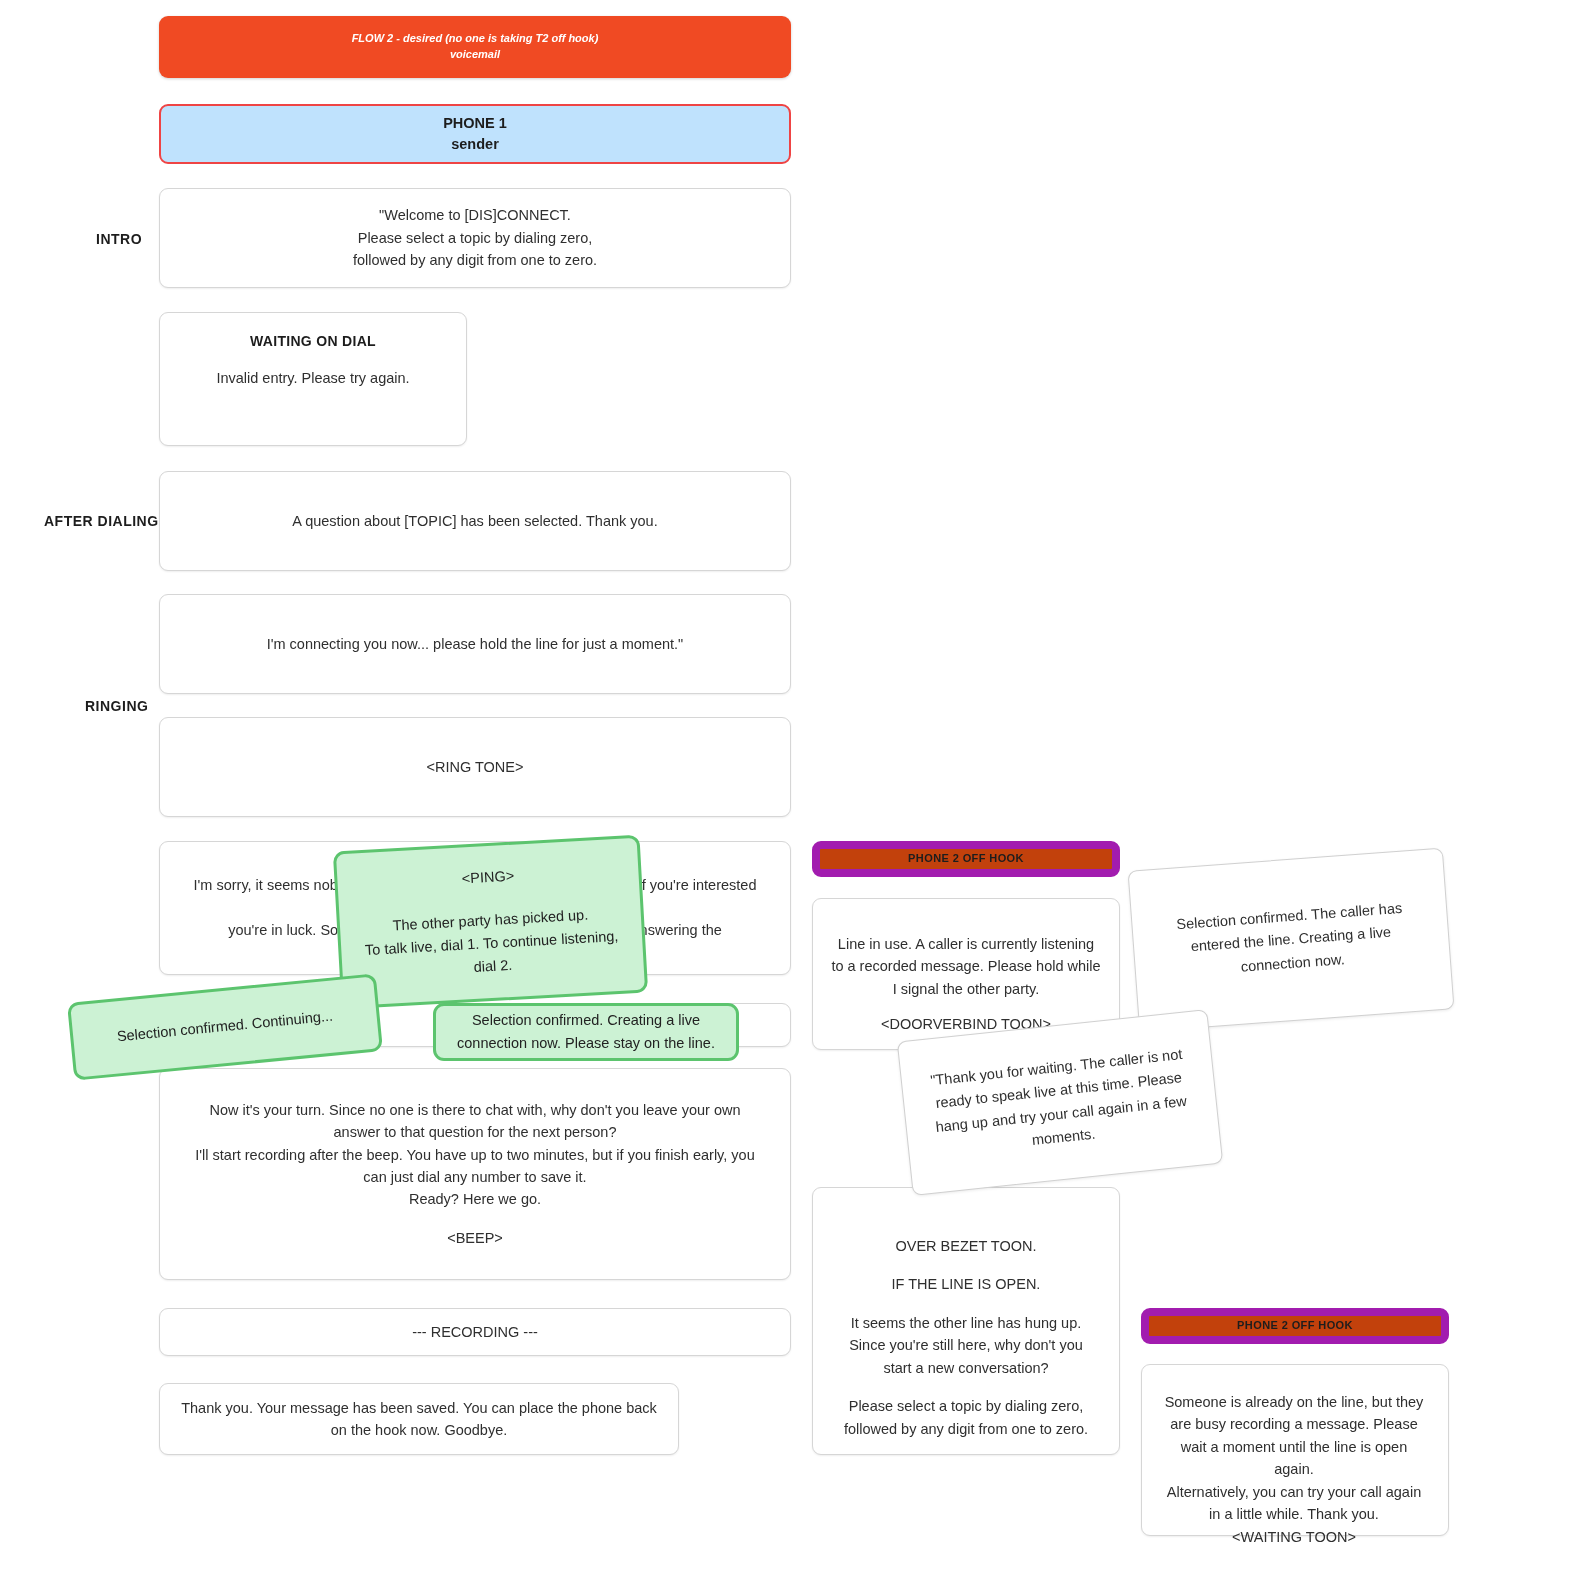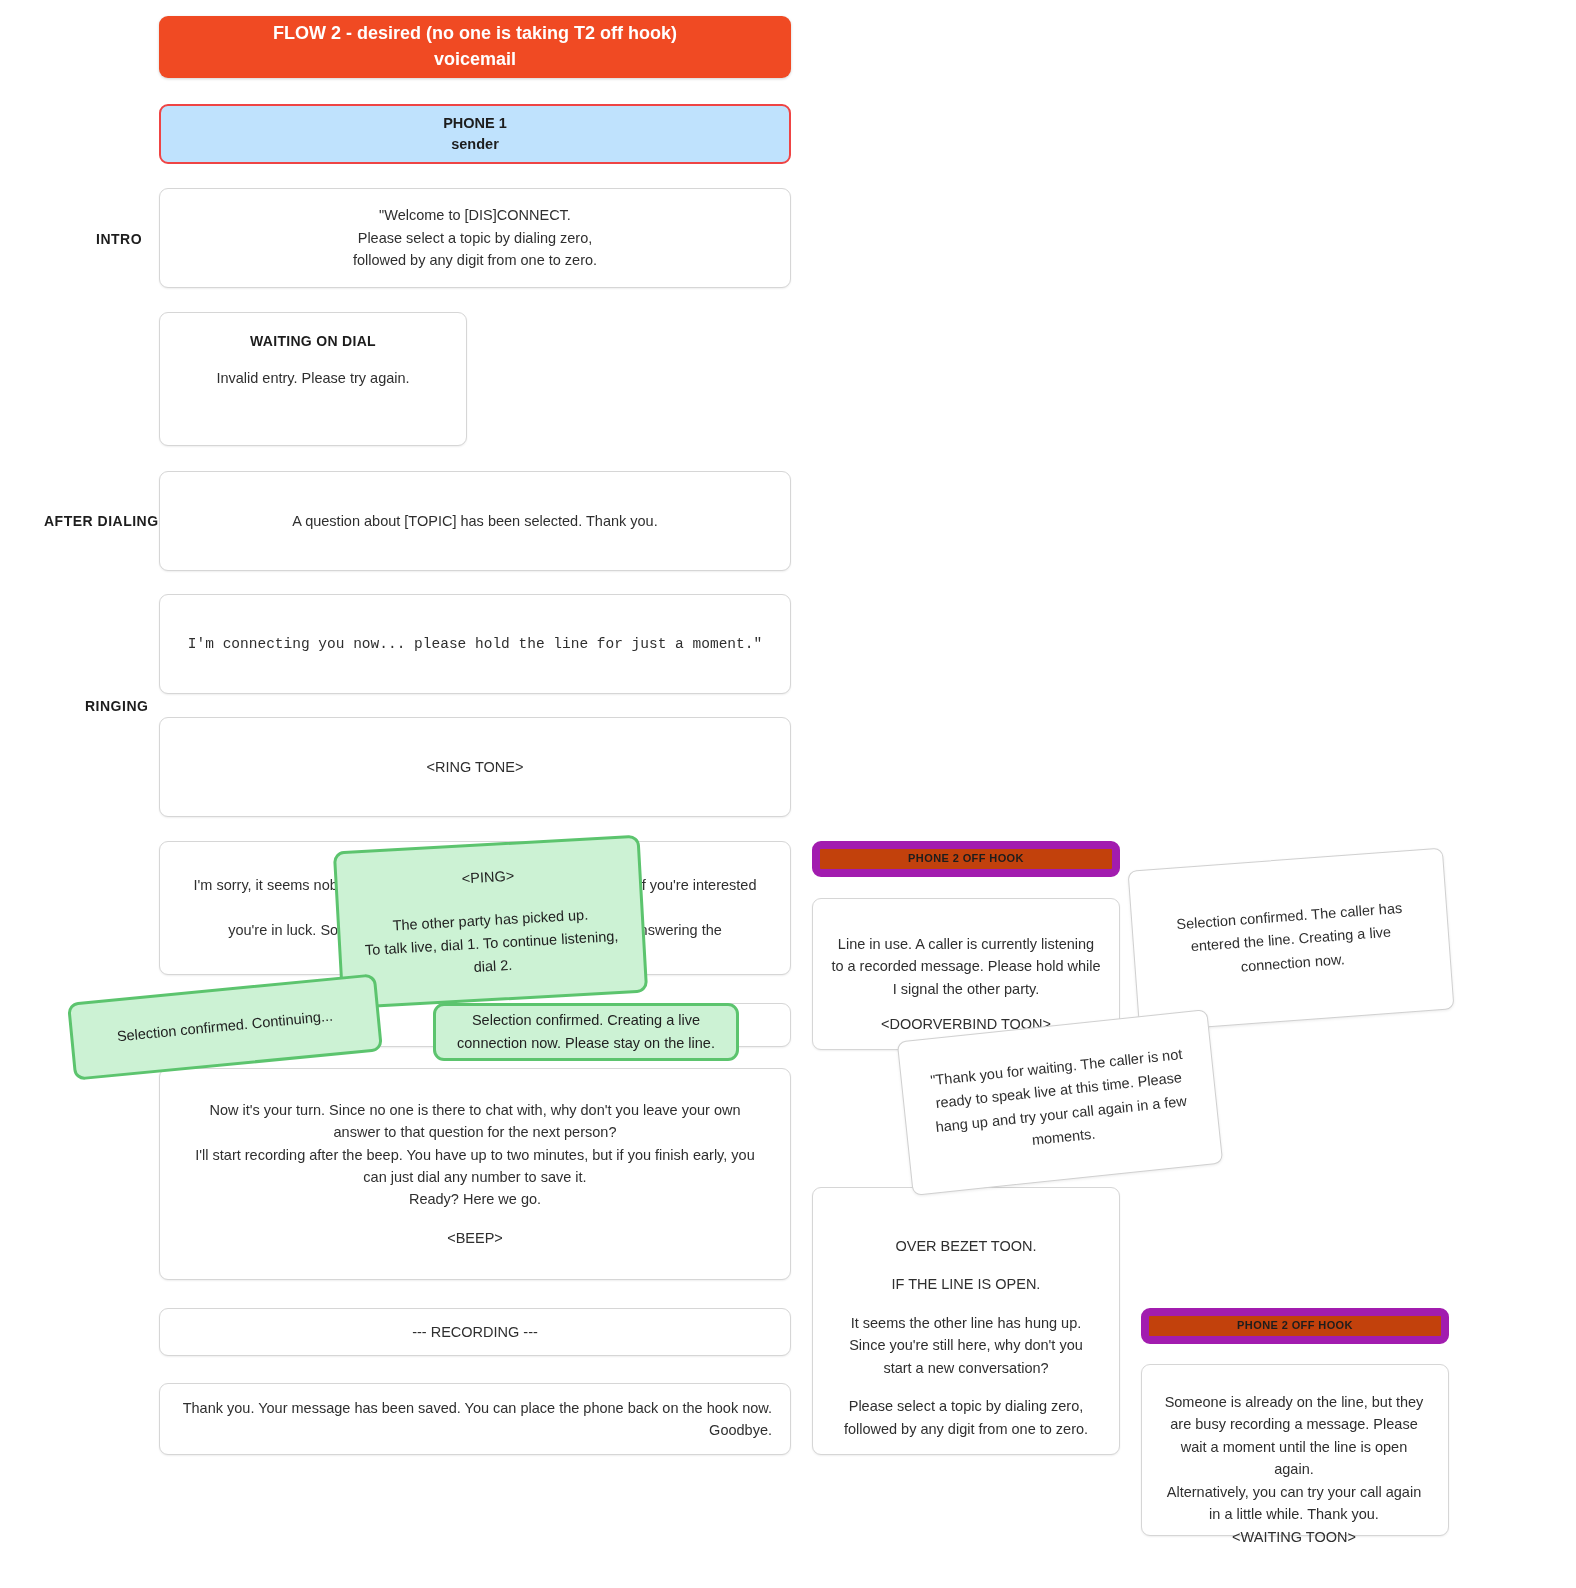--- a/index.html
+++ b/index.html
@@ -57,22 +57,23 @@
     align-items: center;
     justify-content: center;
     text-align: center;
     border-radius: 9px;
     font-weight: bold;
     line-height: 1.42;
   }
   .banner-flow {
     background: #F04A23;
     color: #ffffff;
-    font-size: 18px;
+    font-size: 11px;
     box-shadow: 0 1px 3px rgba(0,0,0,0.18);
+    font-style: italic;
   }
   .banner-phone1 {
     background: #BFE2FD;
     border: 2px solid #ef4444;
     color: #1d1d1d;
     font-size: 14.5px;
   }
   .banner-phone2 {
     background: #c2410c;
     border: 8px solid #a21caf;
@@ -157,21 +158,21 @@
   <div class="card" style="left:159px; top:312px; width:308px; height:134px; justify-content:flex-start; padding-top:18px;">
     <div class="ttl">WAITING ON DIAL</div>
     <div class="body">Invalid entry. Please try again.</div>
   </div>
 
 
   <div class="card" style="left:159px; top:471px; width:632px; height:100px;">
     <div class="body">A question about [TOPIC] has been selected. Thank you.</div>
   </div>
 
-  <div class="card" style="left:159px; top:594px; width:632px; height:100px;font-family:Liberation Mono, monospace;">
+  <div class="card" style="left:159px; top:594px; width:632px; height:100px;">
     <div class="body">I'm connecting you now... please hold the line for just a moment."</div>
   </div>
 
   <div class="card" style="left:159px; top:717px; width:632px; height:100px;">
     <div class="body">&lt;RING TONE&gt;</div>
   </div>
 
   <div class="card" style="left:159px; top:841px; width:632px; height:134px; padding-left:28px; padding-right:28px;">
     <div class="body">I'm sorry, it seems nobody is available to take your call right now. But if you're interested in [TOPIC],
 you're in luck. Someone has left a recording of what they were answering the</div>
@@ -186,21 +187,21 @@
 I'll start recording after the beep. You have up to two minutes, but if you finish early, you can just dial any number to save it.
 Ready? Here we go.</div>
     <div class="gap"></div>
     <div class="body">&lt;BEEP&gt;</div>
   </div>
 
   <div class="card" style="left:159px; top:1308px; width:632px; height:48px;">
     <div class="body">--- RECORDING ---</div>
   </div>
 
-  <div class="card" style="left:159px; top:1383px; width:632px; height:72px;text-align:right;">
+  <div class="card" style="left:159px; top:1383px; width:520px; height:72px;">
     <div class="body">Thank you. Your message has been saved. You can place the phone back on the hook now. Goodbye.</div>
   </div>
 
   <div class="note-green" style="left:337px; top:843px; width:307px; height:158px; transform:rotate(-3.2deg); z-index:30;">
     <div>&lt;PING&gt;</div>
     <div class="gap"></div>
     <div>The other party has picked up.
 To talk live, dial 1. To continue listening, dial 2.</div>
   </div>
 

